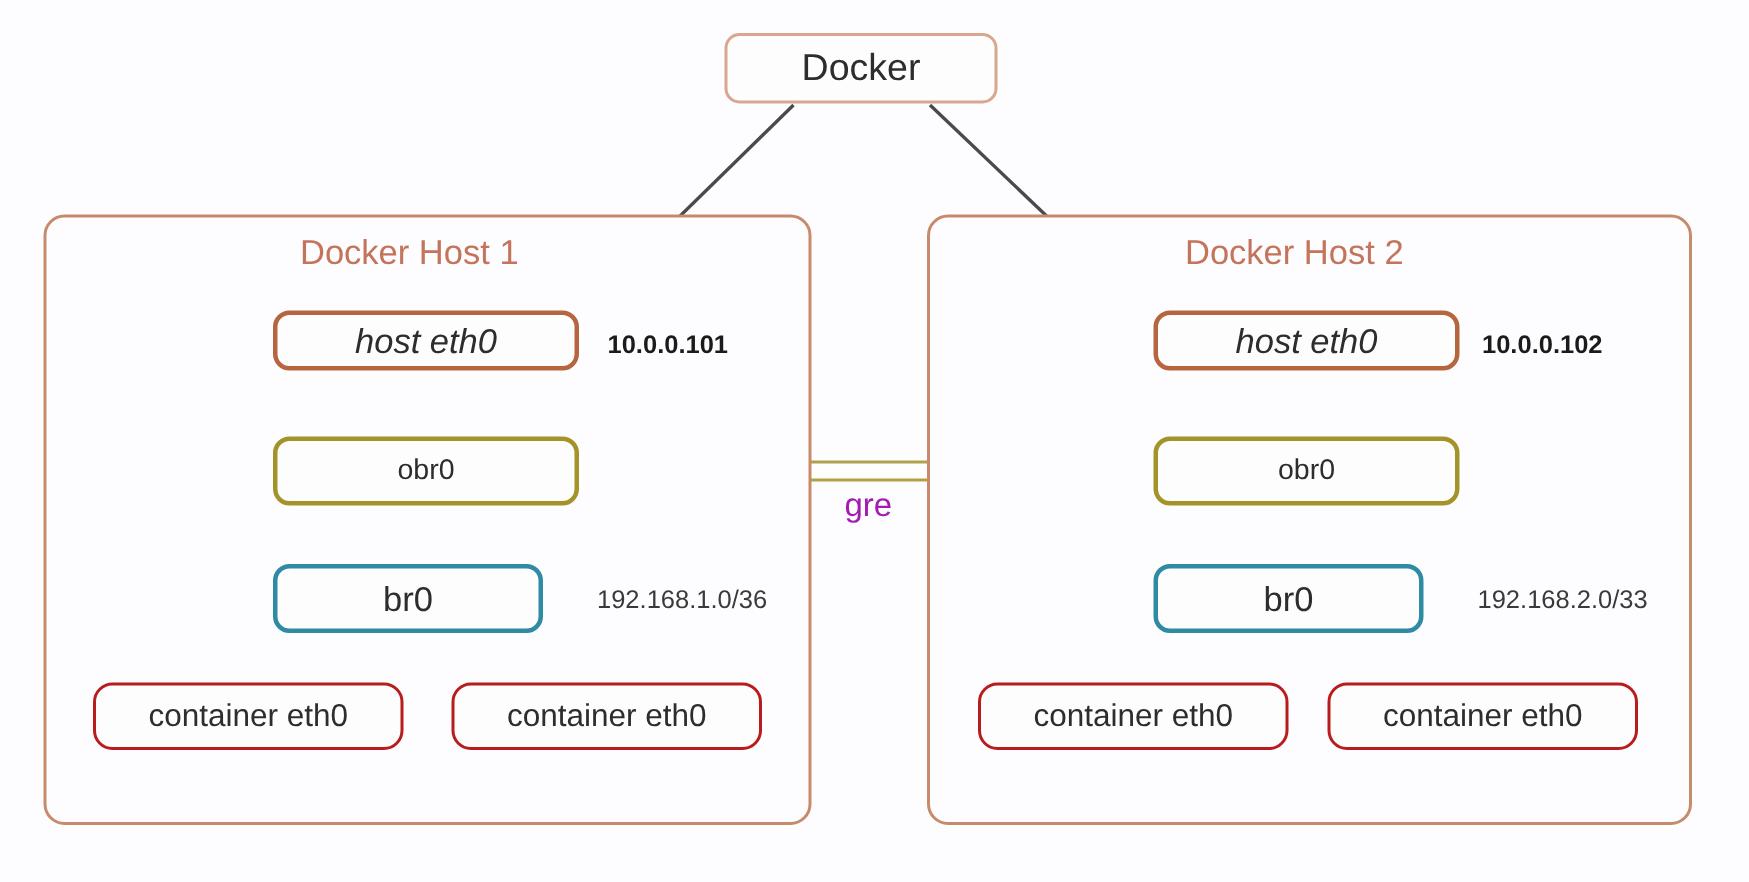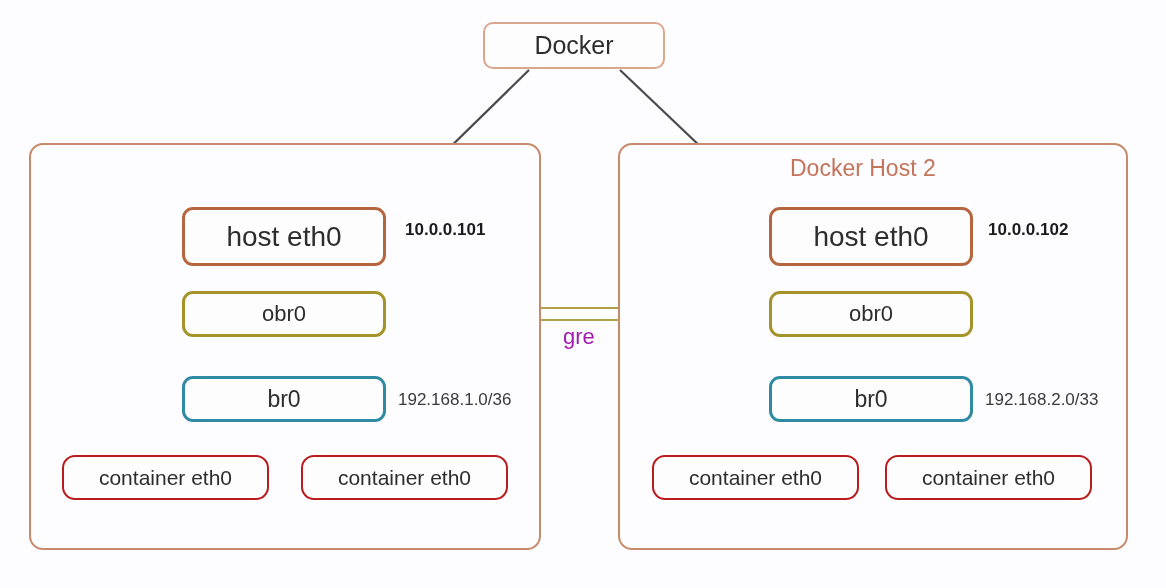--- a/index.html
+++ b/index.html
@@ -56,41 +56,42 @@
     position: absolute;
     font-size: 23px;
     color: #c4745a;
     white-space: nowrap;
   }
   .host-title.t1 { left: 200px; top: 155px; }
   .host-title.t2 { left: 790px; top: 155px; }
 
   
   .host-eth {
-    width: 204px; height: 59px;
+    width: 204px; height: 40px;
     border: 3px solid #b5663f;
     border-radius: 11px;
-    font-size: 28px;
+    font-size: 23px;
+    font-style: italic;
   }
   .host-eth.e1 { left: 182px; top: 207px; }
   .host-eth.e2 { left: 769px; top: 207px; }
 
   
   .obr {
     width: 204px; height: 46px;
     border: 3px solid #a39329;
     border-radius: 11px;
-    font-size: 22px;
+    font-size: 19px;
   }
   .obr.o1 { left: 182px; top: 291px; }
   .obr.o2 { left: 769px; top: 291px; }
 
   
   .br {
-    width: 204px; height: 46px;
+    width: 180px; height: 46px;
     border: 3px solid #2f8aa3;
     border-radius: 11px;
     font-size: 23px;
   }
   .br.b1 { left: 182px; top: 376px; }
   .br.b2 { left: 769px; top: 376px; }
 
   
   .ceth {
     height: 45px;
@@ -149,20 +150,21 @@
     <line x1="893" y1="422" x2="968" y2="455" stroke="#4a4a4a" stroke-width="2.2"></line>
 
     <polygon points="394,314 422,300 422,308 738,308 738,300 766,314 738,328 738,320 422,320 422,328" fill="#ffffff" stroke="#b0a14a" stroke-width="2"></polygon>
   </svg>
 
   <div class="node gateway">
     <span class="node-label">Docker</span>
   </div>
 
   <div class="host-frame h1"></div>
+  <div class="host-title t1">Docker Host 1</div>
 
   <div class="node host-eth e1">
     <span class="node-label">host eth0</span>
   </div>
   <div class="ann ip ip1">10.0.0.101</div>
 
   <div class="node obr o1">
     <span class="node-label">obr0</span>
   </div>
 

